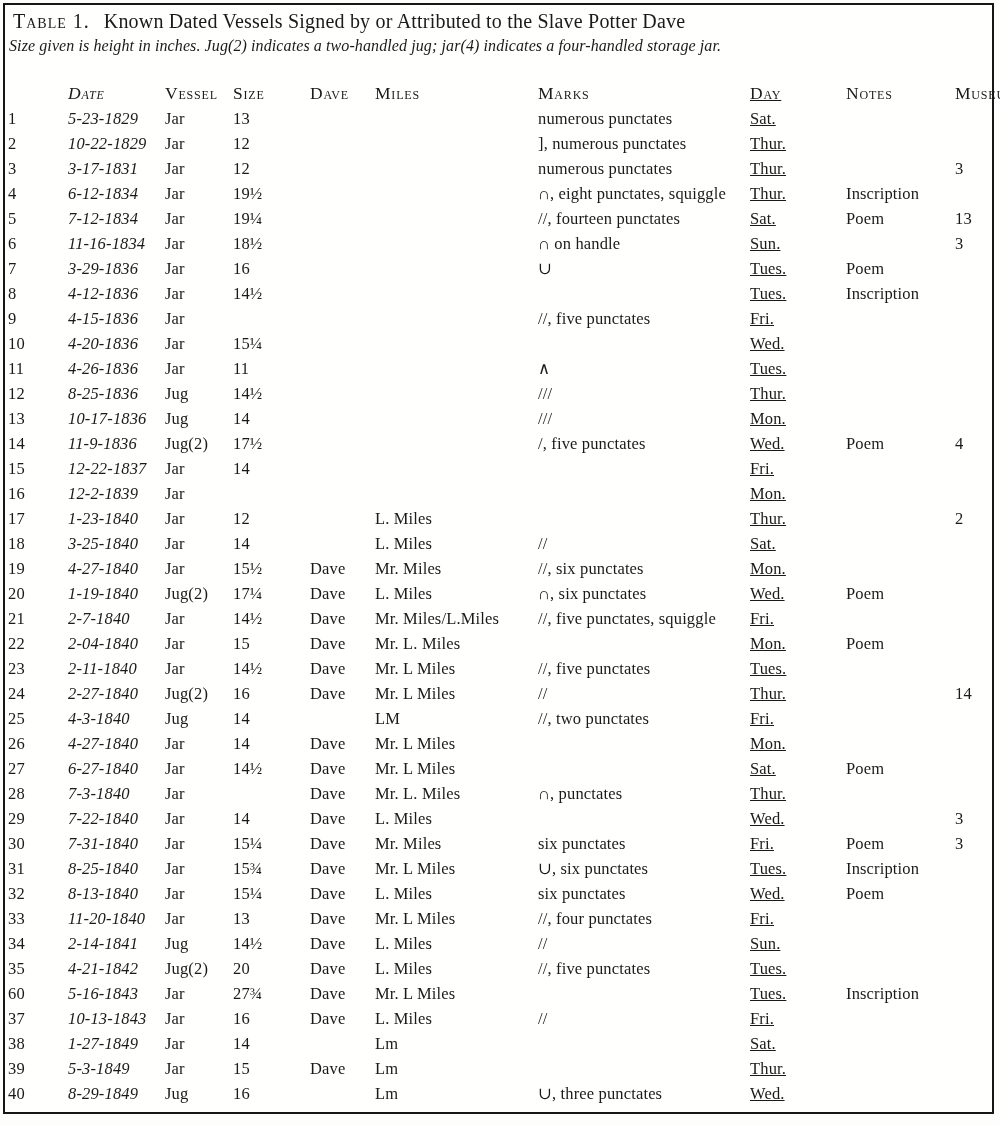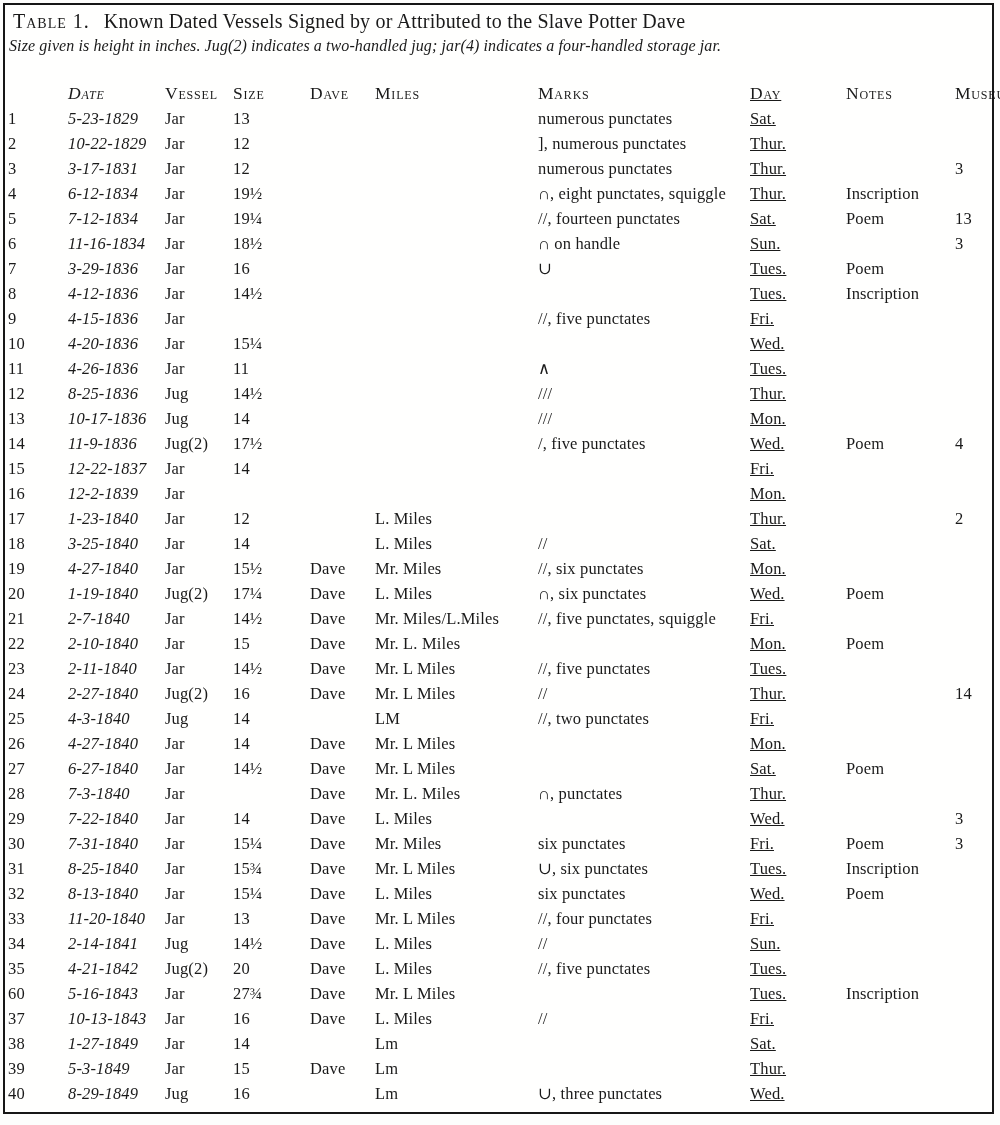--- a/index.html
+++ b/index.html
@@ -326,21 +326,21 @@
           <td class="c-size">14½</td>
           <td class="c-dave">Dave</td>
           <td class="c-miles">Mr. Miles/L.Miles</td>
           <td class="c-marks">//, five punctates, squiggle</td>
           <td class="c-day">Fri.</td>
           <td class="c-notes"></td>
           <td class="c-museum"></td>
         </tr>
         <tr>
           <td class="c-num">22</td>
-          <td class="c-date">2-10-1840</td>
+          <td class="c-date">2-04-1840</td>
           <td class="c-vessel">Jar</td>
           <td class="c-size">15</td>
           <td class="c-dave">Dave</td>
           <td class="c-miles">Mr. L. Miles</td>
           <td class="c-marks"></td>
           <td class="c-day">Mon.</td>
           <td class="c-notes">Poem</td>
           <td class="c-museum"></td>
         </tr>
         <tr>

